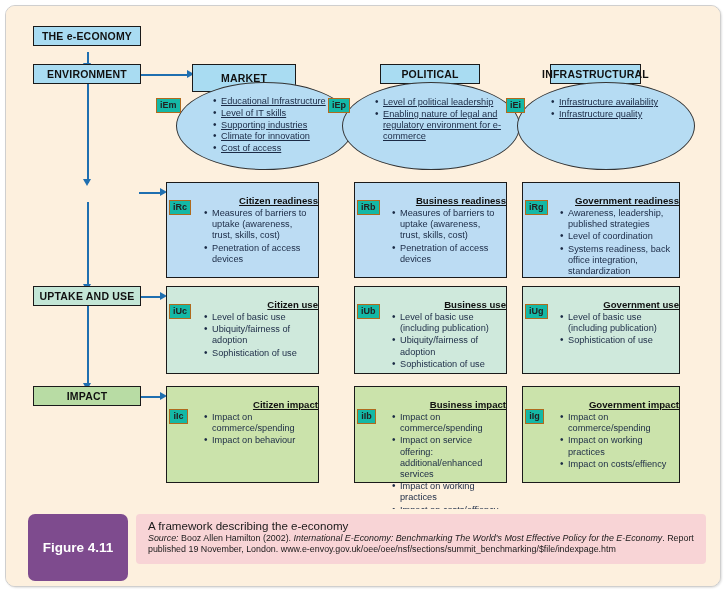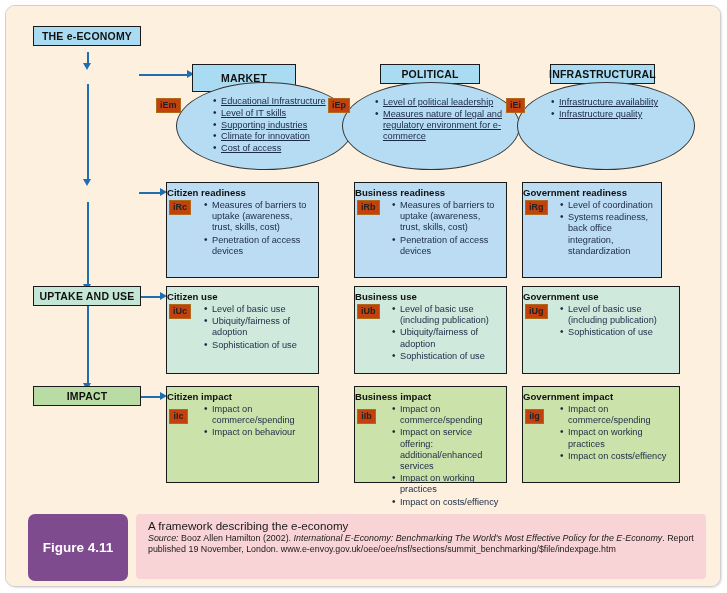--- a/index.html
+++ b/index.html
@@ -31,22 +31,22 @@
   .green{background:#b8dca4;}
 
   .panel{
     position:absolute;box-sizing:border-box;
     border:1.4px solid #1a1a1a;
   }
   .panel.pblue{background:#bcdcf3;}
   .panel.pmint{background:#cfe9dc;}
   .panel.pgreen{background:#cbe3ab;}
   .panel .ptitle{
-    text-align:left;font-weight:bold;font-size:9.6px;color:#111;
-    margin-top:4px;margin-bottom:2px;
+    text-align:right;font-weight:bold;font-size:9.6px;color:#111;
+    margin-top:12px;margin-bottom:2px;text-decoration:underline;
   }
   .panel ul{
     margin:0;padding:0 6px 0 38px;list-style:none;
   }
   .panel ul li{
     position:relative;font-size:9.2px;line-height:11.2px;color:#1b2a45;
     margin-bottom:1px;padding-left:7px;
   }
   .panel ul li:before{
     content:"\2022";position:absolute;left:-1px;top:-1px;font-size:10px;color:#1b2a45;
@@ -58,21 +58,21 @@
     box-sizing:border-box;
   }
   .ellipse ul{margin:0;padding:0;list-style:none;position:absolute;}
   .ellipse ul li{
     position:relative;font-size:9.2px;line-height:11.3px;color:#1b2a45;padding-left:8px;margin-bottom:.5px;text-decoration:underline;
   }
   .ellipse ul li:before{content:"\2022";position:absolute;left:0;top:-1px;font-size:10px;}
 
   
   .tag{
-    position:absolute;background:#c2410c;border:1.2px solid #b06a1d;
+    position:absolute;background:#14b8a6;border:1.2px solid #b06a1d;
     font-size:9px;font-weight:bold;color:#222;
     padding:1px 3px;box-sizing:border-box;
     display:flex;align-items:center;justify-content:center;
     min-width:19px;height:15px;line-height:1;
   }
 
   
   .vline{position:absolute;background:#1f6fb0;width:1.6px;}
   .hline{position:absolute;background:#1f6fb0;height:1.6px;}
   .arrow-down{
@@ -89,21 +89,21 @@
   
   .caption{
     position:absolute;left:0;top:503px;width:714px;height:77px;background:#fdf0de;
   }
   .figtag{
     position:absolute;left:22px;top:5px;width:100px;height:67px;background:#7e4b8e;
     border-radius:7px;display:flex;align-items:center;justify-content:center;
     color:#fff;font-weight:bold;font-size:13.5px;
   }
   .capbody{
-    position:absolute;left:130px;top:5px;width:570px;height:65px;background:#f8d4d6;
+    position:absolute;left:130px;top:5px;width:570px;height:50px;background:#f8d4d6;
     border-radius:4px;padding:5px 10px 5px 12px;box-sizing:border-box;
   }
   .captitle{font-size:11.6px;color:#1a1a1a;margin-bottom:1px;}
   .capsrc{font-size:8.9px;line-height:11.4px;color:#1a1a1a;}
   .capsrc i{}
 </style>
 </head>
 <body>
 
 <div class="page">
@@ -130,47 +130,48 @@
       <div class="arrow-right" style="left:154px;top:182px;"></div>
 
       <div class="hline" style="left:133px;top:290px;width:22px;"></div>
       <div class="arrow-right" style="left:154px;top:286px;"></div>
 
       <div class="hline" style="left:133px;top:390px;width:22px;"></div>
       <div class="arrow-right" style="left:154px;top:386px;"></div>
 
       <div class="hdrbox blue" style="left:27px;top:20px;width:108px;height:20px;">THE e-ECONOMY</div>
 
+      <div class="hdrbox blue" style="left:27px;top:58px;width:108px;height:20px;">ENVIRONMENT</div>
 
 
       <div class="hdrbox mint" style="left:27px;top:280px;width:108px;height:20px;">UPTAKE AND USE</div>
 
       <div class="hdrbox green" style="left:27px;top:380px;width:108px;height:20px;">IMPACT</div>
 
       <div class="hdrbox blue" style="left:186px;top:58px;width:104px;height:28px;">MARKET</div>
 
       <div class="hdrbox blue" style="left:374px;top:58px;width:100px;height:20px;">POLITICAL</div>
 
-      <div class="hdrbox blue" style="left:544px;top:58px;width:105px;height:20px;">INFRASTRUCTURAL</div>
+      <div class="hdrbox blue" style="left:544px;top:58px;width:91px;height:20px;">INFRASTRUCTURAL</div>
 
       <div class="ellipse" style="left:170px;top:76px;width:178px;height:88px;">
         <ul style="left:36px;top:13px;width:138px;">
           <li>Educational Infrastructure</li>
           <li>Level of IT skills</li>
           <li>Supporting industries</li>
           <li>Climate for innovation</li>
           <li>Cost of access</li>
         </ul>
       </div>
       <div class="tag" style="left:150px;top:92px;">iEm</div>
 
       <div class="ellipse" style="left:336px;top:76px;width:178px;height:88px;">
         <ul style="left:32px;top:14px;width:142px;">
           <li>Level of political leadership</li>
-          <li>Measures nature of legal and regulatory environment for e-commerce</li>
+          <li>Enabling nature of legal and regulatory environment for e-commerce</li>
         </ul>
       </div>
       <div class="tag" style="left:322px;top:92px;">iEp</div>
 
       <div class="ellipse" style="left:511px;top:76px;width:178px;height:88px;">
         <ul style="left:33px;top:14px;width:140px;">
           <li>Infrastructure availability</li>
           <li>Infrastructure quality</li>
         </ul>
       </div>
@@ -187,23 +188,24 @@
 
       <div class="panel pblue" style="left:348px;top:176px;width:153px;height:96px;">
         <div class="ptitle">Business readiness</div>
         <ul>
           <li>Measures of barriers to uptake (awareness, trust, skills, cost)</li>
           <li>Penetration of access devices</li>
         </ul>
       </div>
       <div class="tag" style="left:351px;top:194px;">iRb</div>
 
-      <div class="panel pblue" style="left:516px;top:176px;width:140px;height:96px;">
+      <div class="panel pblue" style="left:516px;top:176px;width:158px;height:96px;">
         <div class="ptitle">Government readiness</div>
         <ul>
+          <li>Awareness, leadership, published strategies</li>
           <li>Level of coordination</li>
           <li>Systems readiness, back office integration, standardization</li>
         </ul>
       </div>
       <div class="tag" style="left:519px;top:194px;">iRg</div>
 
       <div class="panel pmint" style="left:160px;top:280px;width:153px;height:88px;">
         <div class="ptitle">Citizen use</div>
         <ul>
           <li>Level of basic use</li>

